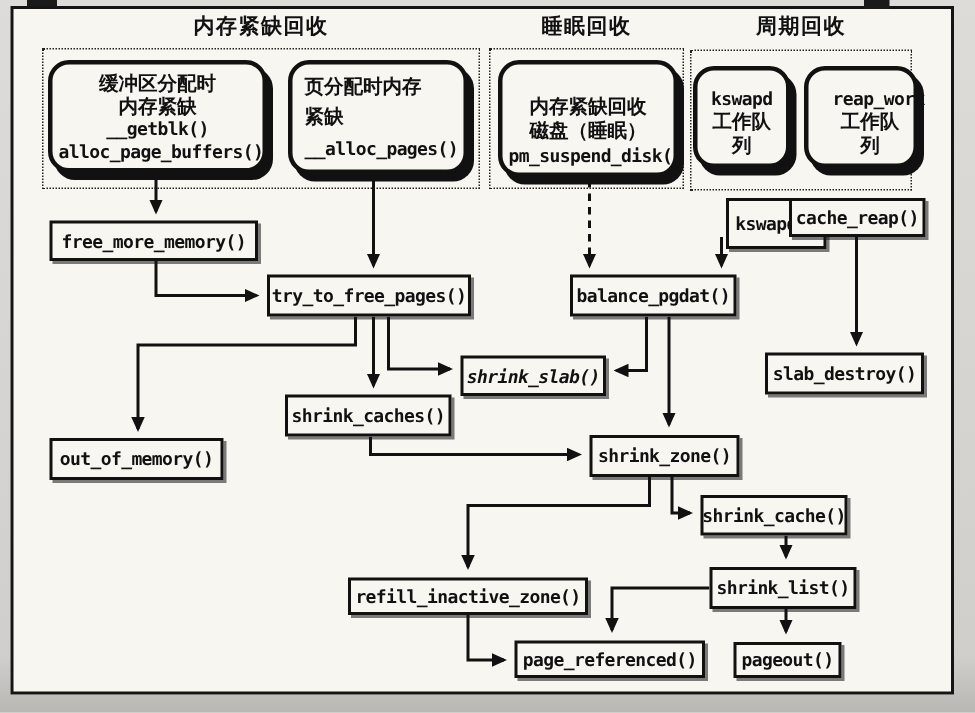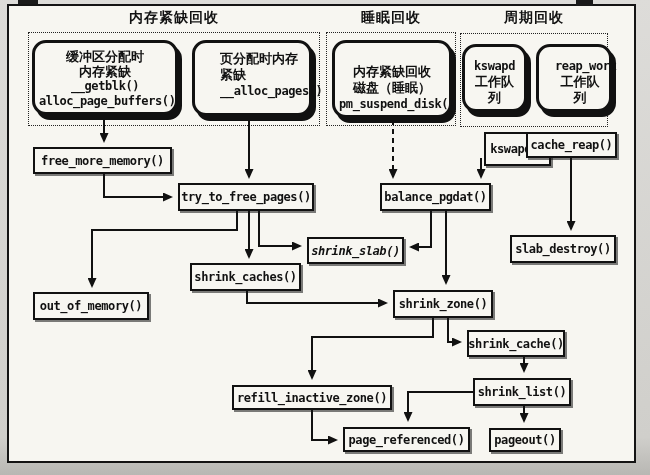--- a/index.html
+++ b/index.html
@@ -34,21 +34,21 @@
   .entry{
     position:absolute;box-sizing:border-box;
     border:3px solid #111;border-radius:14px;
     background:#f7f6f1;
     box-shadow:4px 5px 0 #111;
     display:flex;flex-direction:column;justify-content:flex-end;
     padding:3px 4px;
     font-size:13px;font-weight:bold;color:#111;line-height:16px;
     text-align:center;
   }
-  .entry.spread{justify-content:flex-start;padding:8px 4px 6px 25px;text-align:left;}
+  .entry.spread{justify-content:space-between;padding:8px 4px 6px 8px;text-align:left;}
   .entry .code{
     font-family:"DejaVu Sans Mono","Liberation Mono",monospace;
     font-size:12px;letter-spacing:-0.4px;white-space:nowrap;
   }
   .fn{
     position:absolute;box-sizing:border-box;
     border:2px solid #111;background:#f7f6f1;
     box-shadow:2px 2px 0 rgba(20,20,20,0.55);
     display:flex;align-items:center;justify-content:center;
     font-family:"DejaVu Sans Mono","Liberation Mono",monospace;

